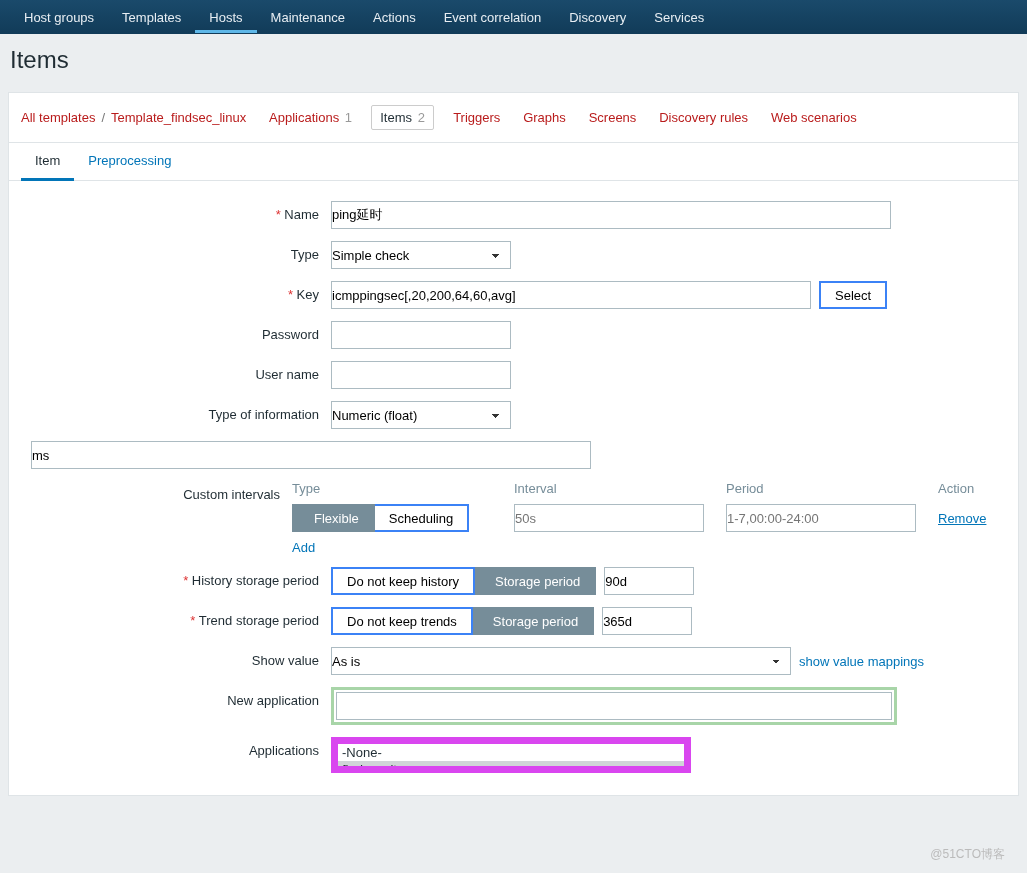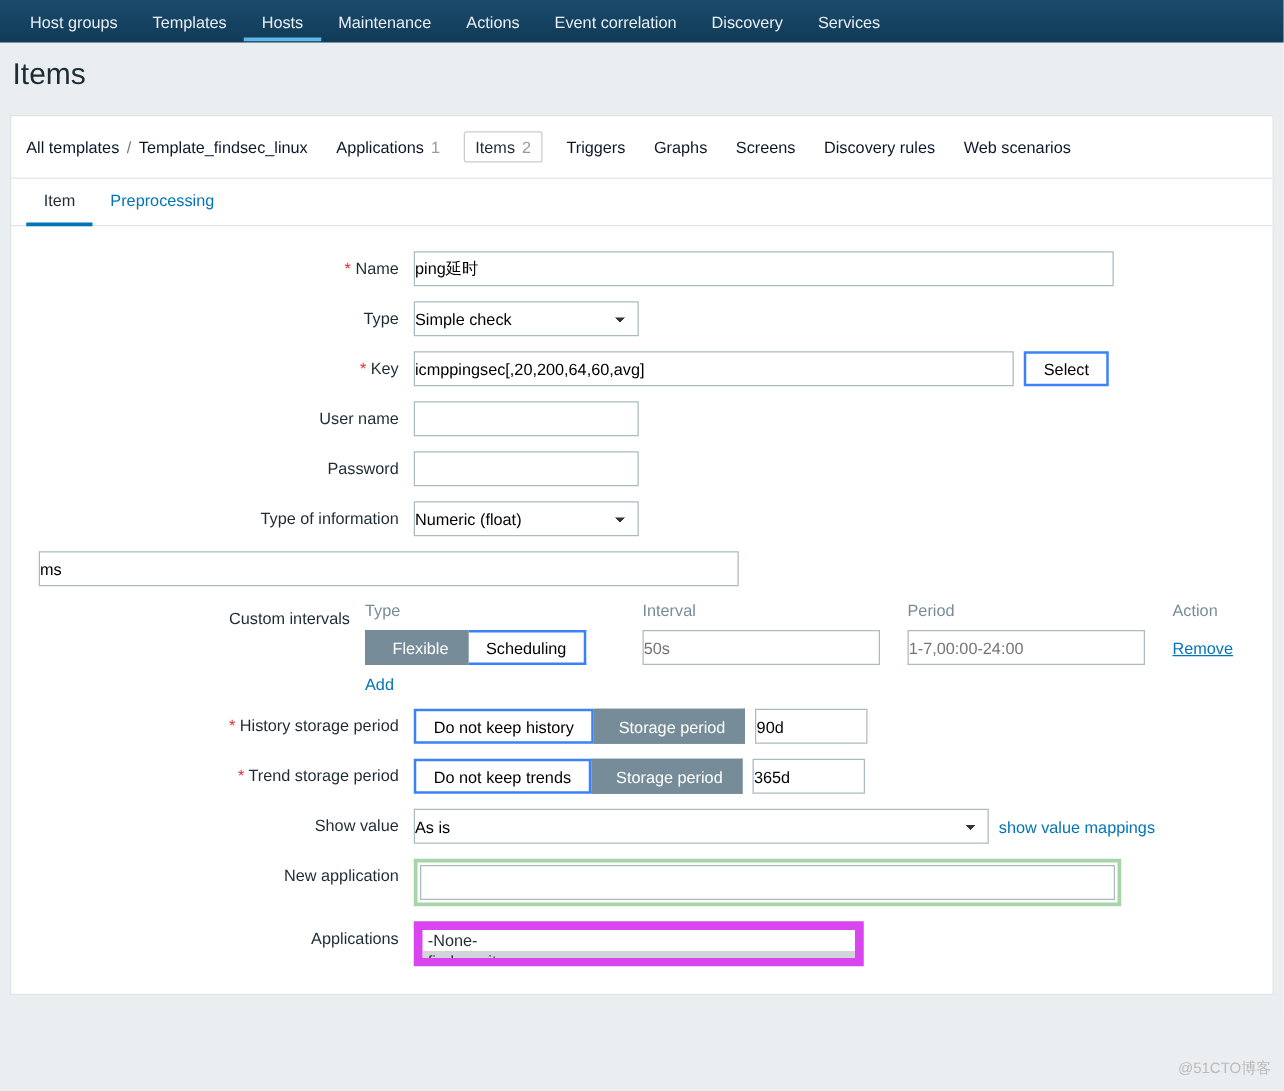--- a/index.html
+++ b/index.html
@@ -3,21 +3,21 @@
 <meta charset="utf-8">
 <style>
 * { box-sizing: border-box; margin: 0; padding: 0; font-family: Arial, Helvetica, sans-serif; }
 body { background: #ebeef0; font-size: 13px; color: #1f2c33; width: 1027px; }
 .topnav { background: #0b3452; background: linear-gradient(#1a4a6b,#113b58); height: 34px; display: flex; align-items: center; padding: 0 10px; }
 .topnav a { color: #e8eef3; text-decoration: none; padding: 8px 14px; font-size: 13px; }
 .topnav a.active { border-bottom: 3px solid #5eb7e8; padding-bottom: 5px; }
 .page-title { font-size: 24px; padding: 12px 10px 18px 10px; color: #1f2c33; font-weight: normal; }
 .content { background: #fff; margin: 0 8px; border: 1px solid #dfe4e7; }
 .breadcrumb { padding: 12px 12px; border-bottom: 1px solid #dfe4e7; display: flex; align-items: center; gap: 6px; flex-wrap: wrap; }
-.breadcrumb a { color: #0f172a; text-decoration: none; }
+.breadcrumb a { color: #b91c1c; text-decoration: none; }
 .breadcrumb .sep { color: #777; }
 .breadcrumb .count { color: #999; margin-left: 2px; }
 .breadcrumb .cur { background: #fff; border: 1px solid #ccc; padding: 4px 8px; border-radius: 2px; }
 .tabs { display: flex; padding: 0 12px; border-bottom: 1px solid #dfe4e7; }
 .tabs a { padding: 10px 14px; color: #0275b8; text-decoration: none; }
 .tabs a.active { color: #1f2c33; border-bottom: 3px solid #0275b8; margin-bottom: -1px; }
 .form { padding: 20px 10px 10px 10px; margin-left: 12px; }
 .form-row { display: flex; align-items: flex-start; margin-bottom: 12px; }
 .form-label { width: 300px; text-align: right; padding-right: 12px; padding-top: 6px; color: #1f2c33; }
 .req::before { content: "* "; color: #d33; }
@@ -38,21 +38,21 @@
 .ci-head, .ci-row { display: flex; gap: 12px; align-items: center; }
 .ci-head > div { color: #768d99; font-size: 13px; }
 .col-type { width: 210px; }
 .col-int { width: 200px; }
 .col-per { width: 200px; }
 .col-act { width: 70px; text-align: left; }
 .new-app-hl { border: 3px solid #a8d5a8; padding: 2px; }
 .listbox { width: 360px; height: 36px; border: 7px solid #d946ef; overflow-y: scroll; }
 .listbox .opt { padding: 1px 4px; }
 .listbox .opt.sel { background: #d0d5d7; }
-.watermark { position: fixed; right: 10px; bottom: 10px; color: #bbb; font-size: 12px; }
+.watermark { position: fixed; right: 22px; bottom: 10px; color: #bbb; font-size: 12px; }
 </style>
 </head>
 <body>
 
 <div class="topnav">
     <a href="#">Host groups</a>
     <a href="#">Templates</a>
     <a href="#" class="active">Hosts</a>
     <a href="#">Maintenance</a>
     <a href="#">Actions</a>
@@ -114,28 +114,28 @@
 
     <div class="form-row">
       <div class="form-label req">Key</div>
       <div class="form-field">
         <input type="text" style="width: 480px;" value="icmppingsec[,20,200,64,60,avg]">
         <button class="btn">Select</button>
       </div>
     </div>
 
     <div class="form-row">
+      <div class="form-label">Password</div>
+      <div class="form-field">
+          <input type="text" class="w-md" value="" style="">
+        </div>
+    </div>
+
+    <div class="form-row">
       <div class="form-label">User name</div>
-      <div class="form-field">
-          <input type="text" class="w-md" value="" style="">
-        </div>
-    </div>
-
-    <div class="form-row">
-      <div class="form-label">Password</div>
       <div class="form-field">
           <input type="text" class="w-md" value="" style="">
         </div>
     </div>
 
     <div class="form-row">
       <div class="form-label">Type of information</div>
       <div class="form-field">
           <select class="w-md"><option>Numeric (float)</option></select>
         </div>

